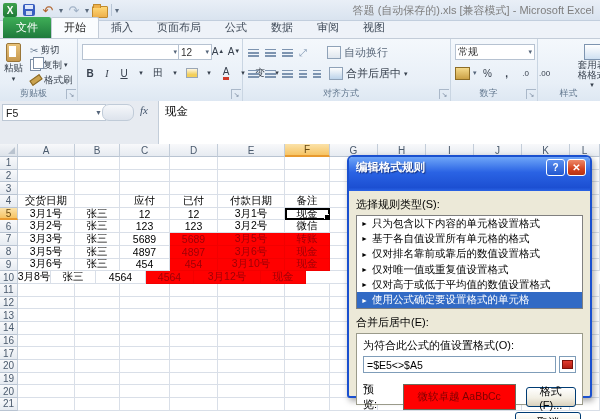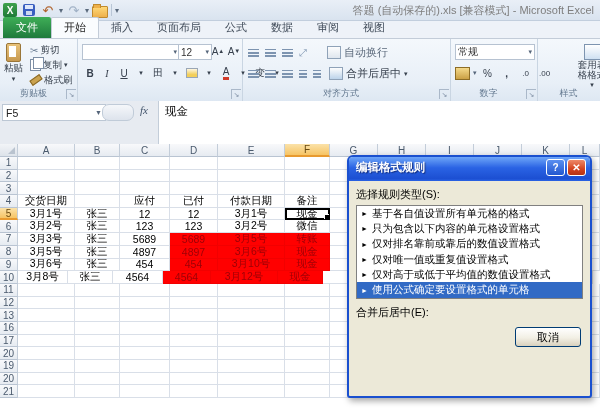--- a/index.html
+++ b/index.html
@@ -88,21 +88,21 @@
   .cell.red{background:#ff0000;border-color:#f20000;color:#9c0006;}
   .cell.sel{outline:2px solid #000;outline-offset:-2px;position:relative;z-index:3;}
   .cell.sel .handle{position:absolute;right:-1px;bottom:-1px;width:4px;height:4px;background:#000;border:1px solid #fff;}
 
   
   .dialog{position:absolute;left:347px;top:155px;width:245px;height:243px;z-index:10;
     border-radius:6px 6px 3px 3px;box-shadow:2px 3px 6px rgba(0,0,0,.35);
     background:#ece9d8;border:2px solid #1a50cf;box-sizing:border-box;}
   .dtitle{height:20px;border-radius:4px 4px 0 0;
     background:linear-gradient(#6ea6f8,#2a63e4 45%,#1c4fd2 90%,#2a63e4);
-    display:flex;align-items:center;padding:0 4px 4px 7px;justify-content:space-between;}
+    display:flex;align-items:center;padding:0 4px 14px 7px;justify-content:space-between;}
   .dtitle .txt{color:#fff;font-weight:bold;font-size:11.5px;flex:1;
     text-shadow:1px 1px 1px rgba(0,0,30,.5);}
   .dbtn{width:17px;height:15px;border-radius:3px;border:1px solid #fff;margin-left:2px;
     color:#fff;font-size:10px;font-weight:bold;display:flex;align-items:center;justify-content:center;}
   .dbtn.help{background:linear-gradient(#5a8ff0,#2257cf);}
   .dbtn.close{background:linear-gradient(#ee8a6a,#d4431f 60%,#b53314);}
   .dbody{padding:4px 7px 5px 7px;font-size:11px;color:#000;}
   .dlabel{font-size:11px;margin:2px 0 3px 0;}
   .rulelist{background:#fff;border:1px solid #808080;height:92px;overflow:hidden;}
   .rule{height:15.3px;display:flex;align-items:center;padding-left:4px;font-size:10.5px;color:#000;}
@@ -433,21 +433,21 @@
         <div class="cell red" style="width: 45px; height: 12.7px;">现金</div>
         <div class="cell" style="width: 48px; height: 12.7px;"></div>
         <div class="cell" style="width: 48px; height: 12.7px;"></div>
         <div class="cell" style="width: 48px; height: 12.7px;"></div>
         <div class="cell" style="width: 48px; height: 12.7px;"></div>
         <div class="cell" style="width: 48px; height: 12.7px;"></div>
         <div class="cell" style="width: 30px; height: 12.7px;"></div>
       </div>
       <div class="grow">
         <div class="hcell" style="width: 18px; height: 12.7px;">10</div>
-        <div class="cell" style="width: 50px; height: 12.7px;">3月8号</div>
+        <div class="cell" style="width: 33px; height: 12.7px;">3月8号</div>
         <div class="cell" style="width: 45px; height: 12.7px;">张三</div>
         <div class="cell" style="width: 50px; height: 12.7px;">4564</div>
         <div class="cell red" style="width: 48px; height: 12.7px;">4564</div>
         <div class="cell red" style="width: 67px; height: 12.7px;">3月12号</div>
         <div class="cell red" style="width: 45px; height: 12.7px;">现金</div>
         <div class="cell" style="width: 48px; height: 12.7px;"></div>
         <div class="cell" style="width: 48px; height: 12.7px;"></div>
         <div class="cell" style="width: 48px; height: 12.7px;"></div>
         <div class="cell" style="width: 48px; height: 12.7px;"></div>
         <div class="cell" style="width: 48px; height: 12.7px;"></div>
@@ -492,20 +492,35 @@
         <div class="cell" style="width: 67px; height: 12.7px;"></div>
         <div class="cell" style="width: 45px; height: 12.7px;"></div>
         <div class="cell" style="width: 48px; height: 12.7px;"></div>
         <div class="cell" style="width: 48px; height: 12.7px;"></div>
         <div class="cell" style="width: 48px; height: 12.7px;"></div>
         <div class="cell" style="width: 48px; height: 12.7px;"></div>
         <div class="cell" style="width: 48px; height: 12.7px;"></div>
         <div class="cell" style="width: 30px; height: 12.7px;"></div>
       </div>
       <div class="grow">
+        <div class="hcell" style="width: 18px; height: 12.7px;">14</div>
+        <div class="cell" style="width: 57px; height: 12.7px;"></div>
+        <div class="cell" style="width: 45px; height: 12.7px;"></div>
+        <div class="cell" style="width: 50px; height: 12.7px;"></div>
+        <div class="cell" style="width: 48px; height: 12.7px;"></div>
+        <div class="cell" style="width: 67px; height: 12.7px;"></div>
+        <div class="cell" style="width: 45px; height: 12.7px;"></div>
+        <div class="cell" style="width: 48px; height: 12.7px;"></div>
+        <div class="cell" style="width: 48px; height: 12.7px;"></div>
+        <div class="cell" style="width: 48px; height: 12.7px;"></div>
+        <div class="cell" style="width: 48px; height: 12.7px;"></div>
+        <div class="cell" style="width: 48px; height: 12.7px;"></div>
+        <div class="cell" style="width: 30px; height: 12.7px;"></div>
+      </div>
+      <div class="grow">
         <div class="hcell" style="width: 18px; height: 12.7px;">16</div>
         <div class="cell" style="width: 57px; height: 12.7px;"></div>
         <div class="cell" style="width: 45px; height: 12.7px;"></div>
         <div class="cell" style="width: 50px; height: 12.7px;"></div>
         <div class="cell" style="width: 48px; height: 12.7px;"></div>
         <div class="cell" style="width: 67px; height: 12.7px;"></div>
         <div class="cell" style="width: 45px; height: 12.7px;"></div>
         <div class="cell" style="width: 48px; height: 12.7px;"></div>
         <div class="cell" style="width: 48px; height: 12.7px;"></div>
         <div class="cell" style="width: 48px; height: 12.7px;"></div>
@@ -594,43 +609,57 @@
     <div class="dtitle">
       <span class="txt">编辑格式规则</span>
       <span class="dbtn help">?</span>
       <span class="dbtn close">✕</span>
     </div>
     <div class="dbody">
       <div class="dlabel">选择规则类型(S):</div>
       <div class="rulelist">
           <div class="rule">
             <span class="mark">►</span>
-            <span>基于各自值设置所有单元格的格式</span>
+            <span>只为包含以下内容的单元格设置格式</span>
           </div>
           <div class="rule">
             <span class="mark">►</span>
-            <span>只为包含以下内容的单元格设置格式</span>
+            <span>基于各自值设置所有单元格的格式</span>
           </div>
           <div class="rule">
             <span class="mark">►</span>
             <span>仅对排名靠前或靠后的数值设置格式</span>
           </div>
           <div class="rule">
             <span class="mark">►</span>
             <span>仅对唯一值或重复值设置格式</span>
           </div>
           <div class="rule">
             <span class="mark">►</span>
             <span>仅对高于或低于平均值的数值设置格式</span>
           </div>
           <div class="rule selected">
             <span class="mark">►</span>
             <span>使用公式确定要设置格式的单元格</span>
           </div>
         </div>
       <div class="dlabel" style="margin-top:6px;">合并后居中(E):</div>
+      <div class="descpanel">
+        <div>为符合此公式的值设置格式(O):</div>
+        <div class="frow">
+          <input class="finput" value="=$E5&lt;&gt;$A5" style="">
+          <button class="picker">
+              <i></i>
+            </button>
+        </div>
+        <div class="prow">
+          <span>预览:</span>
+          <span class="pbox">微软卓越  AaBbCc</span>
+          <button class="xpbtn fmtbtn">格式(F)...</button>
+        </div>
+      </div>
       <div class="dbuttons">
         <button class="xpbtn okcancel">取消</button>
       </div>
     </div>
   </div>
 
 </div>
 
 </body></html>

